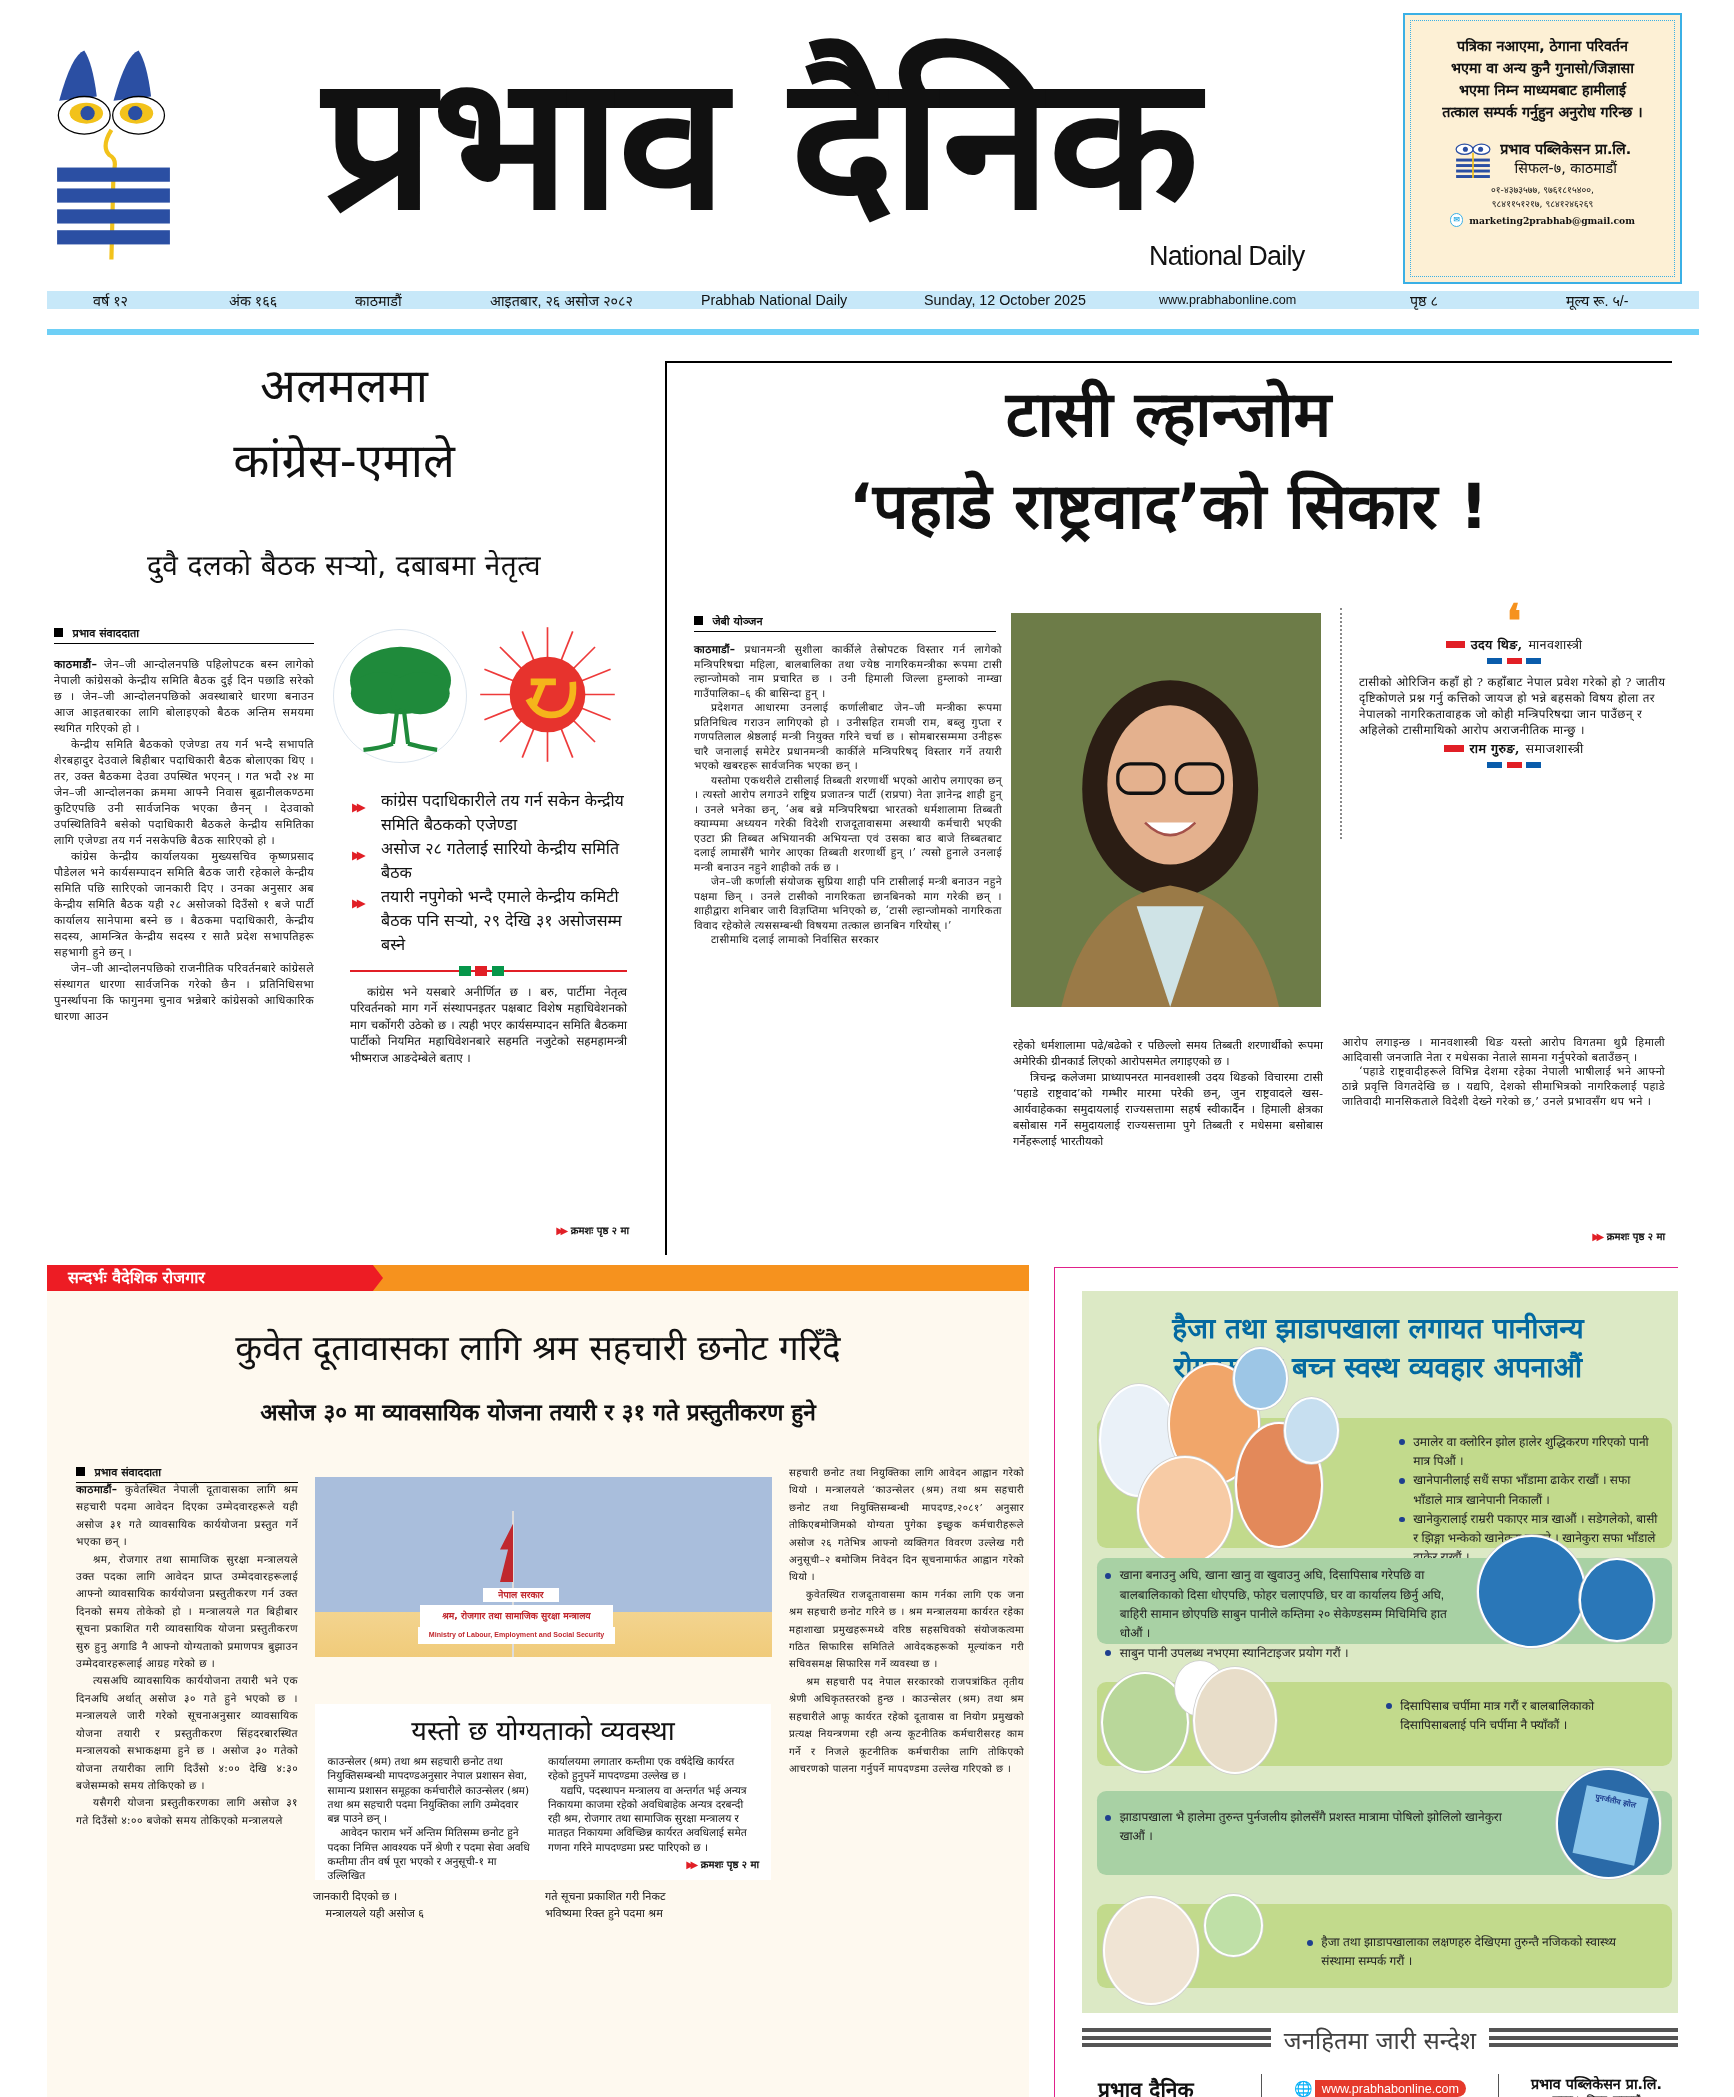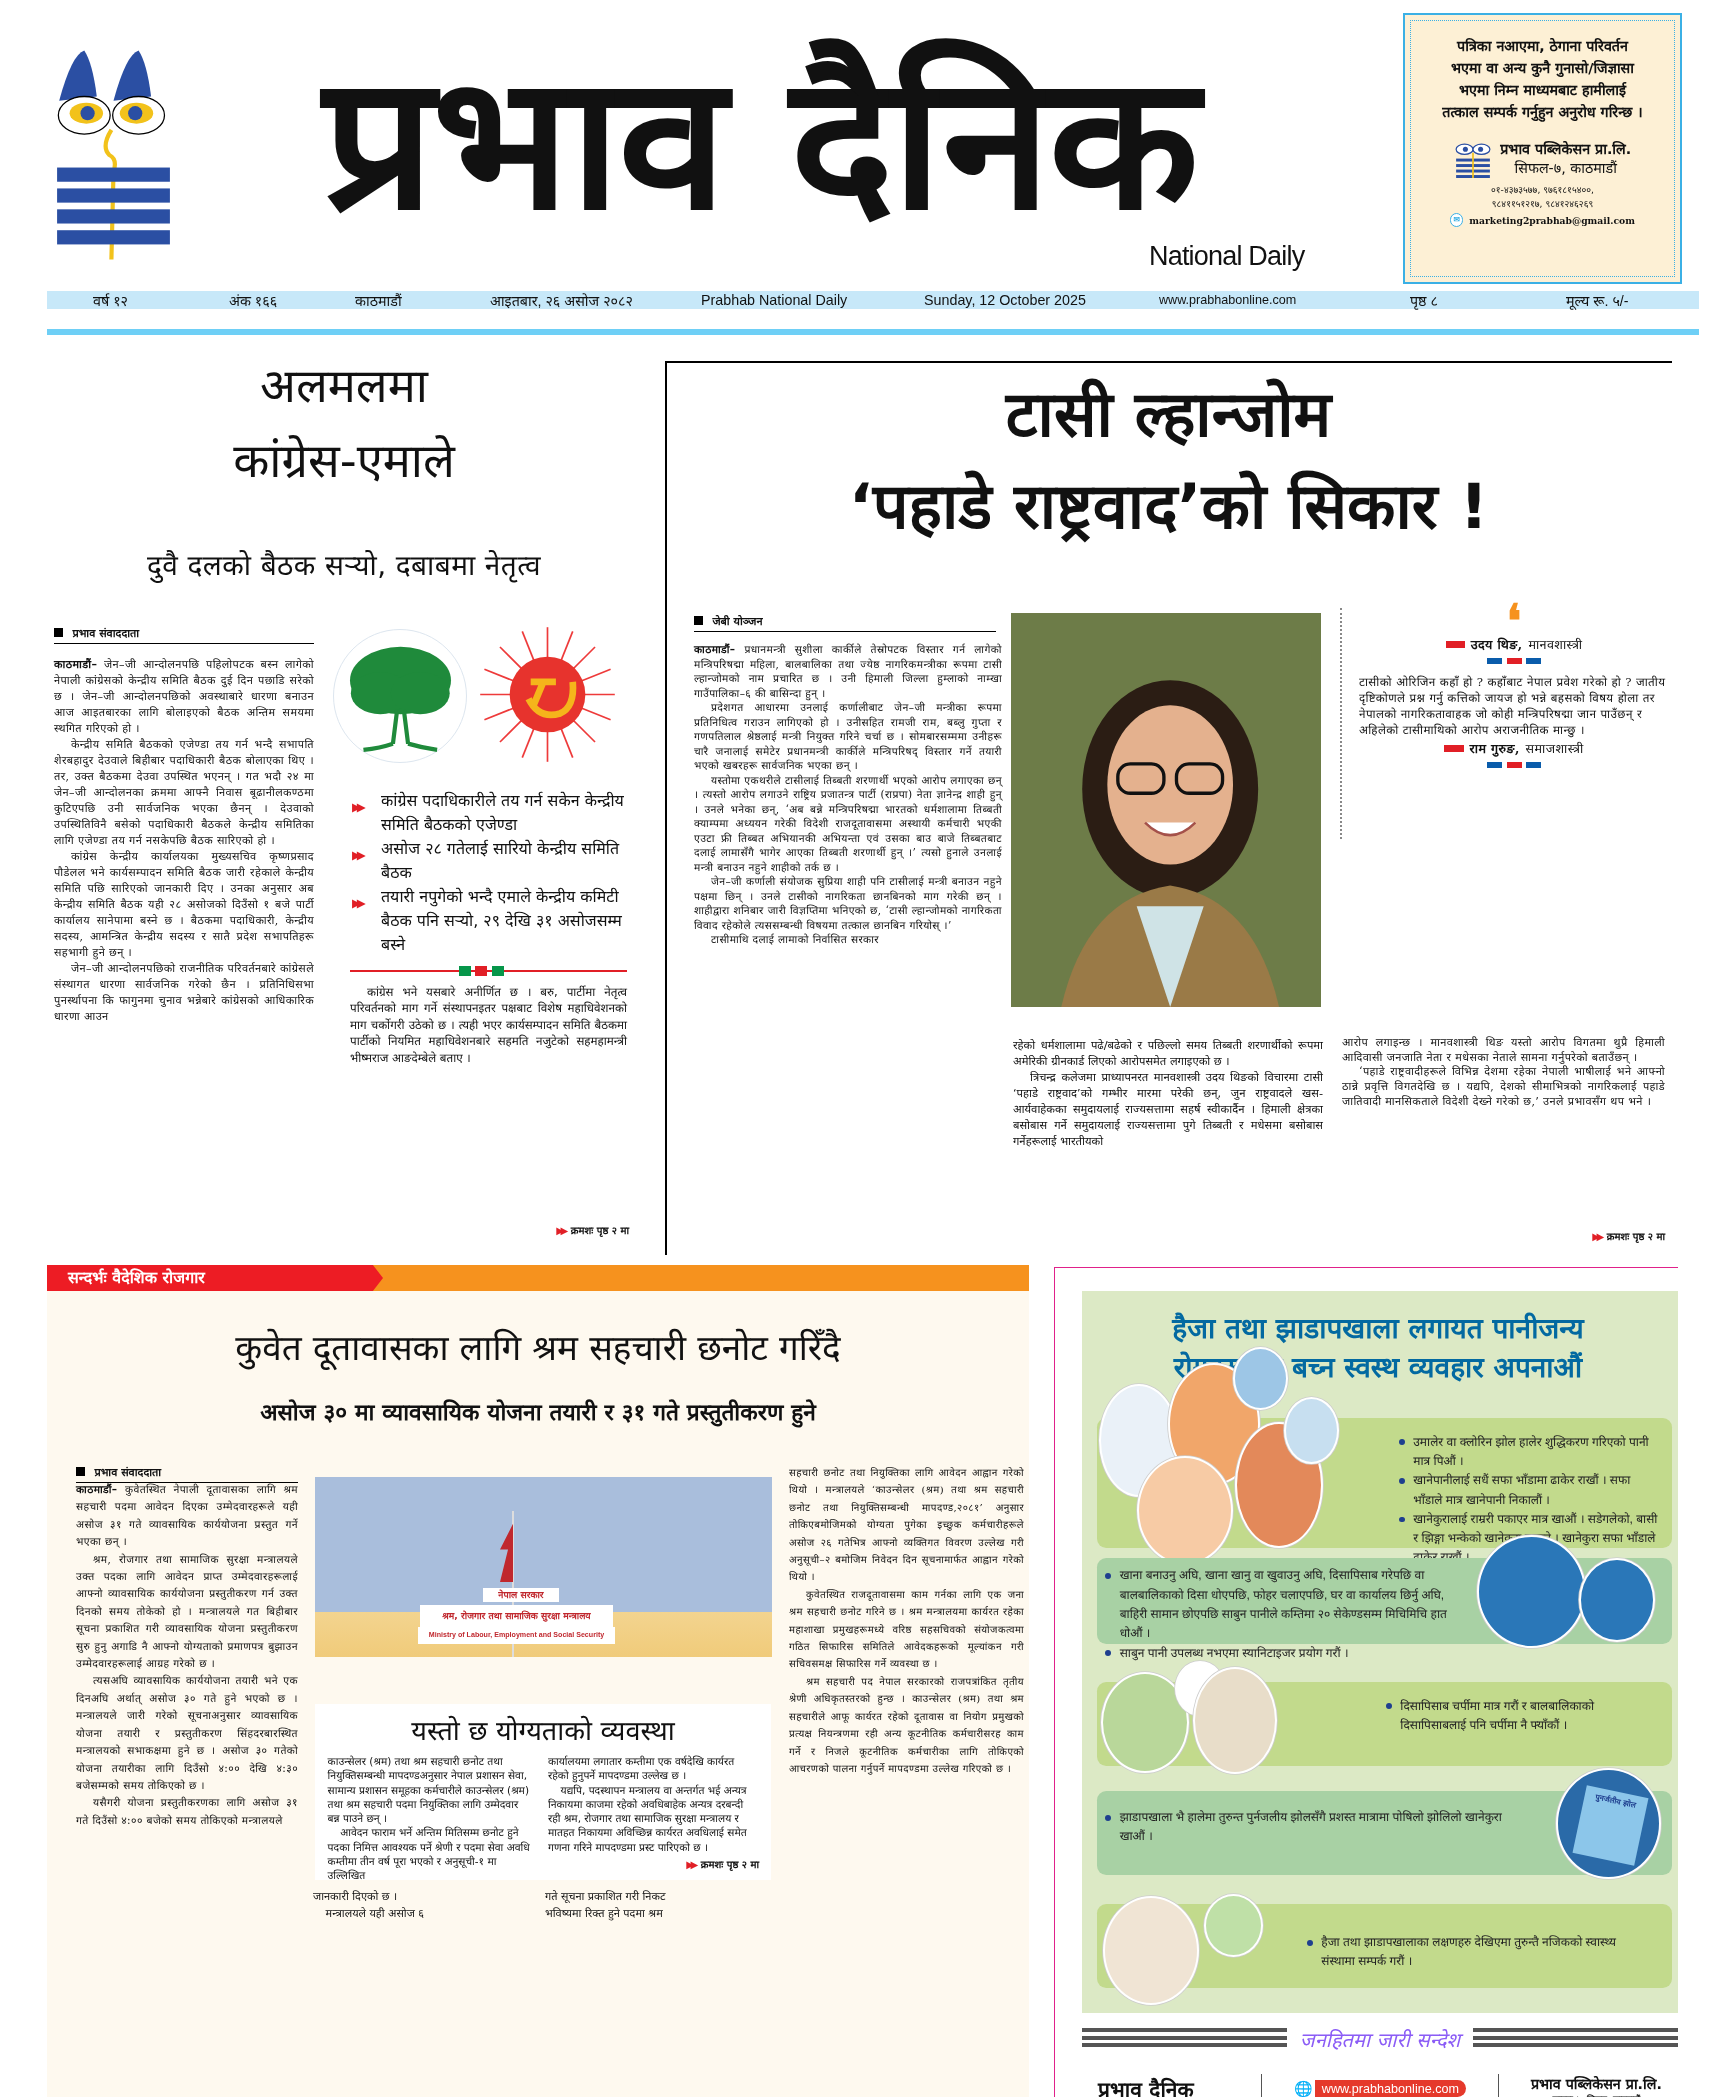--- a/index.html
+++ b/index.html
@@ -60,21 +60,21 @@
   #adframe{left:1054px;top:1267px;width:624px;height:843px;border:1.7px solid #e0218a;border-right:none;border-bottom:none;background:#fff}
   #adbg{left:1082px;top:1291px;width:596px;height:722px;background:#dce9c5}
   #adtitle{left:1082px;top:1309px;width:592px;text-align:center;color:#0369a1;font-size:28px;font-weight:bold;line-height:39px}
   .panel{position:absolute;border-radius:9.2px}
   .panel ul{list-style:none}
   .panel li{position:relative;padding-left:14.3px;font-size:12px;line-height:19.3px;color:#222;font-family:"Liberation Sans",sans-serif}
   .panel li::before{content:"";position:absolute;left:0;top:6.7px;width:5.9px;height:5.9px;border-radius:50%;background:#1f3f8f}
   .circ{position:absolute;border-radius:50%;border:2.5px solid #fff;box-shadow:0 0 0 0.8px #ccc}
   #jana{left:1082px;top:2022px;width:596px;height:34px;display:flex;align-items:center;gap:12.6px}
   #jana .lines{flex:1;height:22px;background:repeating-linear-gradient(#555 0 4.2px,transparent 4.2px 7.6px)}
-  #jana .txt{font-size:20px;color:#8b5cf6;font-style:italic;font-family:"DejaVu Serif",serif}
+  #jana .txt{font-size:24px;color:#404040;font-family:"DejaVu Serif",serif}
   #adfoot{left:1082px;top:2070px;width:596px;height:40px;display:flex;align-items:center;justify-content:space-around;border-bottom:3.4px solid #c7e8f9}
 </style>
 </head>
 <body>
 
 <div class="abs" id="logo">
   <svg width="117" height="218" viewBox="0 0 280 520">
     <path d="M10 130 Q40 20 70 10 Q90 40 100 120 Z" fill="#2b4fa3"></path>
     <path d="M140 130 Q170 20 200 10 Q220 40 230 120 Z" fill="#2b4fa3"></path>
     <ellipse cx="70" cy="165" rx="62" ry="45" fill="#fff" stroke="#000" stroke-width="3"></ellipse>

